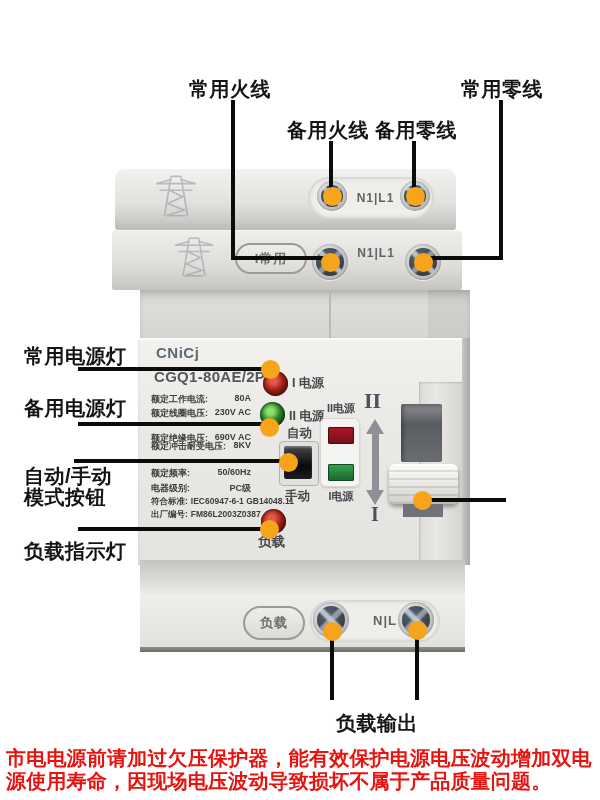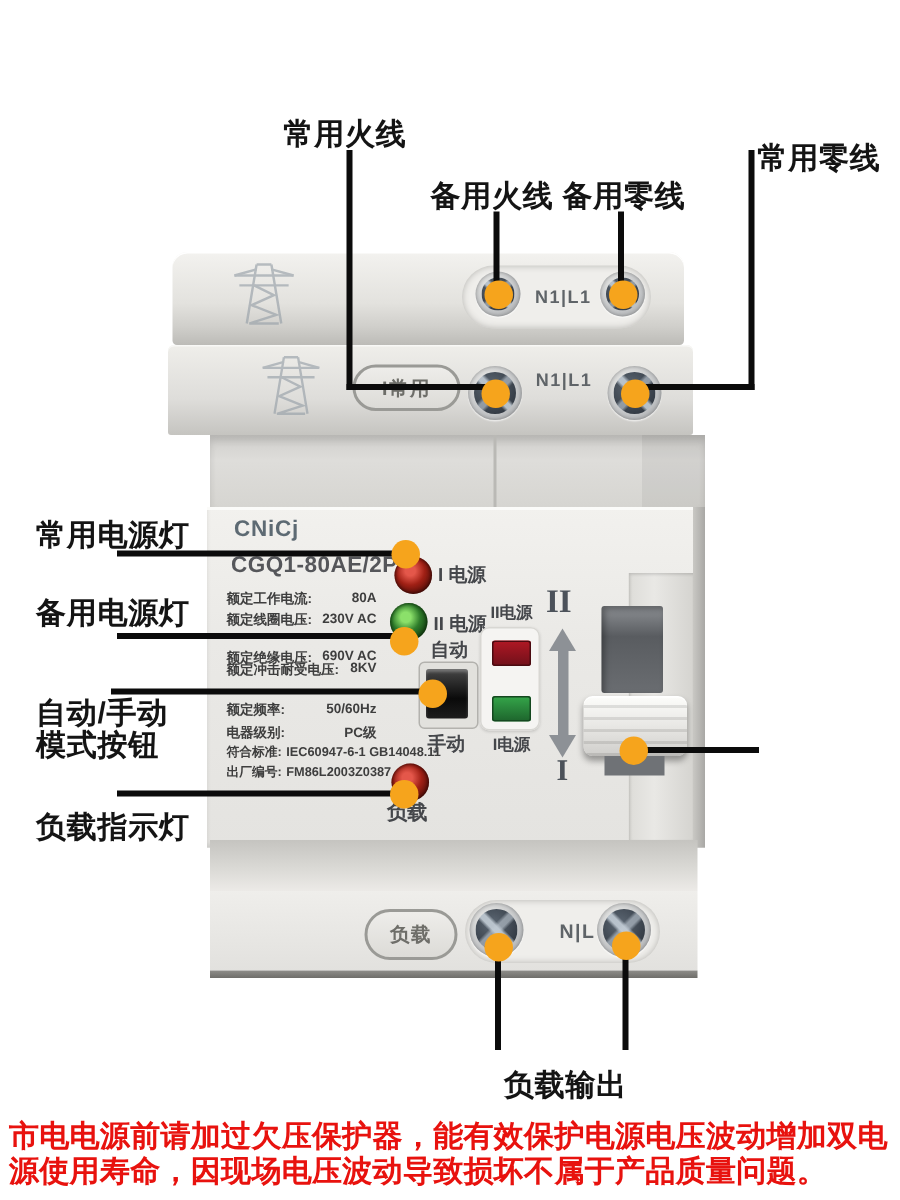--- a/index.html
+++ b/index.html
@@ -196,21 +196,21 @@
   <div class="dot" style="left:260px;top:418px;"></div>
   <div class="dot" style="left:279px;top:453px;"></div>
   <div class="dot" style="left:260px;top:520px;"></div>
   <div class="dot" style="left:413px;top:491px;"></div>
   <div class="dot" style="left:323px;top:622px;"></div>
   <div class="dot" style="left:408px;top:621px;"></div>
 
   <div class="ann" style="left:189px;top:76px;">常用火线</div>
   <div class="ann" style="left:287px;top:117px;">备用火线</div>
   <div class="ann" style="left:375px;top:117px;">备用零线</div>
-  <div class="ann" style="left:461px;top:92px;margin-left:44px;">常用零线</div>
+  <div class="ann" style="left:461px;top:76px;">常用零线</div>
 
   <div class="ann" style="left:24px;top:395px;">备用电源灯</div>
   <div class="ann" style="left:24px;top:343px;">常用电源灯</div>
   <div class="ann multi" style="left:24px;top:466px;">自动/手动
 模式按钮</div>
   <div class="ann" style="left:24px;top:538px;">负载指示灯</div>
 
   <div class="ann" style="left:336px;top:710px;">负载输出</div>
 
   <div class="warn">

